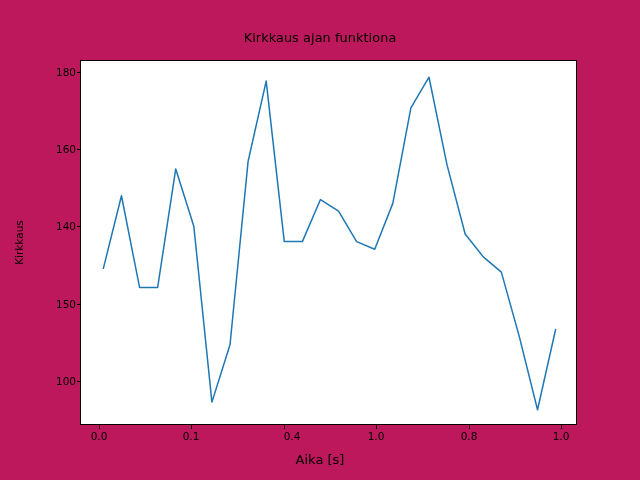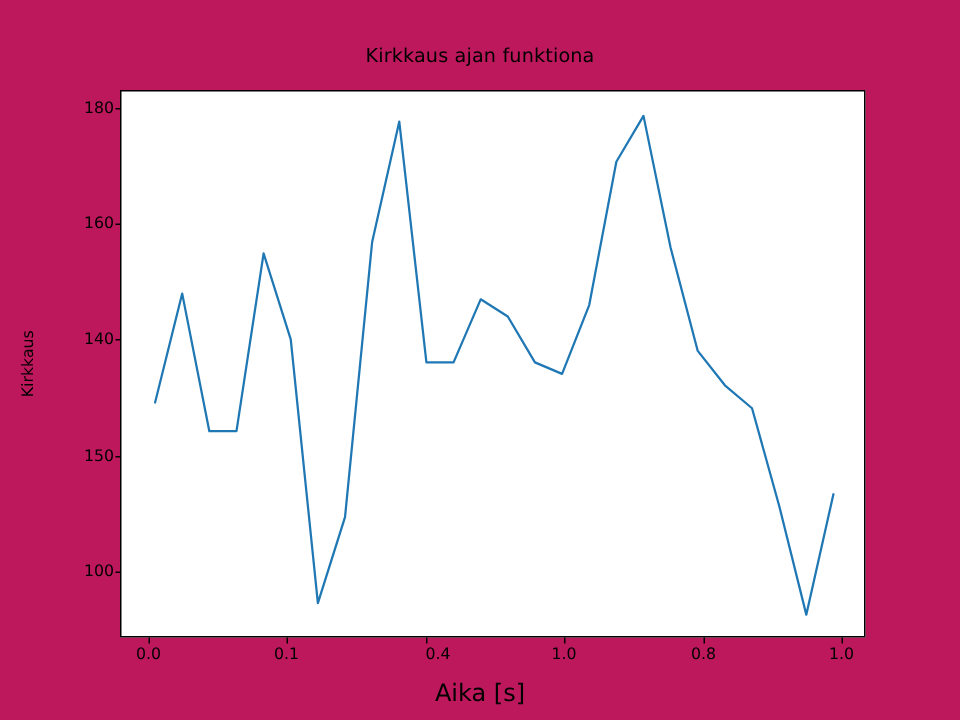--- a/index.html
+++ b/index.html
@@ -78,21 +78,21 @@
     left: 76.5px;
     width: 3.5px;
     height: 1px;
   }
   #xlabel {
     position: absolute;
     left: 0;
     top: 452px;
     width: 640px;
     text-align: center;
-    font-size: 16px;
+    font-size: 13px;
     color: #000000;
   }
   #ylabel {
     position: absolute;
     left: 11px;
     top: 0;
     width: 365px;
     height: 16px;
     transform-origin: left top;
     transform: rotate(-90deg) translateX(-425px);

